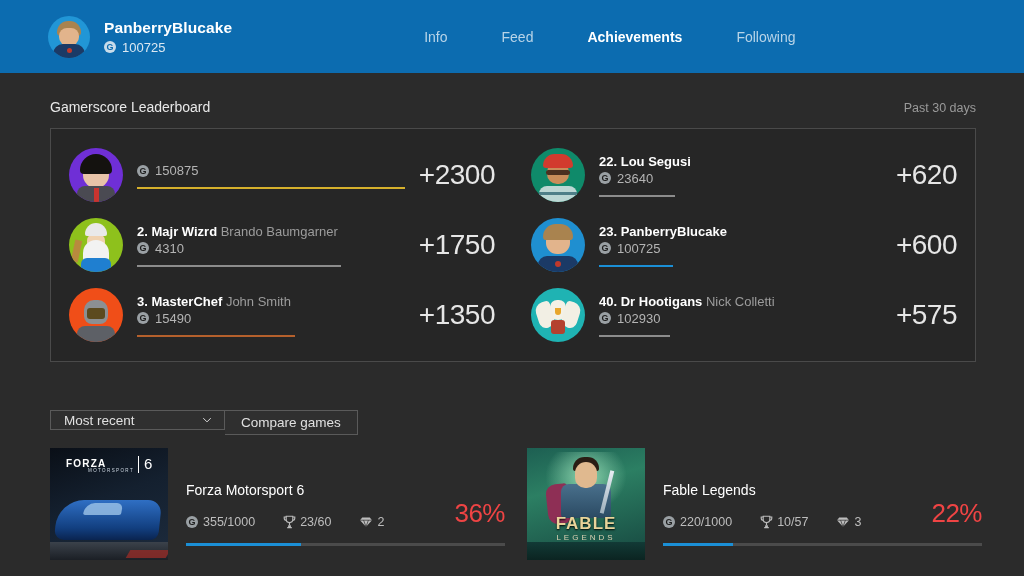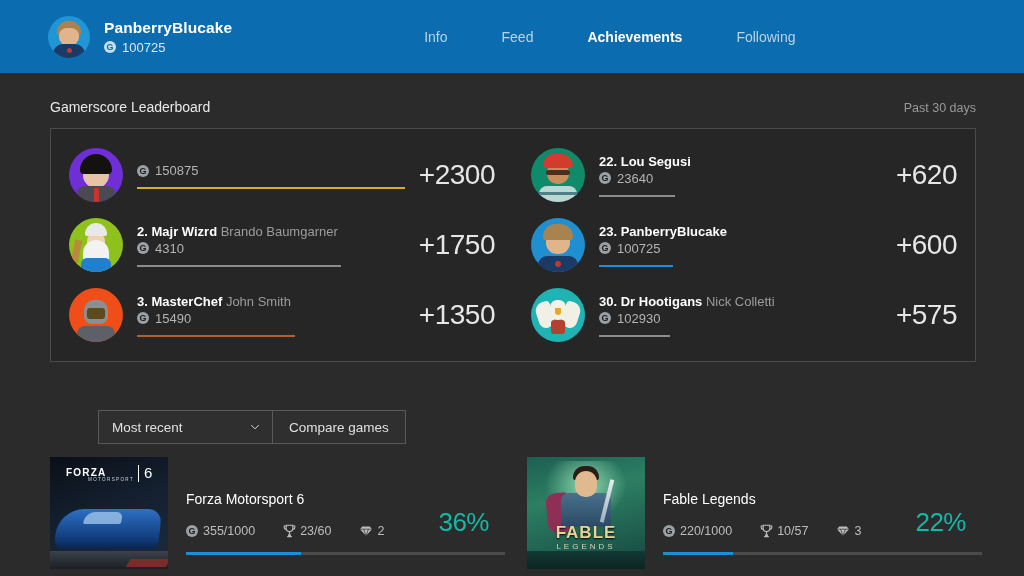--- a/index.html
+++ b/index.html
@@ -80,47 +80,47 @@
   .lb-track { height: 2px; background: transparent; margin-top: 9px; width: 100%; }
   .lb-fill { height: 2px; }
   .lb-delta {
     font-size: 28px; color: #e6e6e6; font-weight: 300;
     margin-left: 14px; white-space: nowrap; letter-spacing: -.5px;
   }
 
   
   .controls { display: flex; margin: 48px 0 0 50px; }
   .dropdown {
-    width: 175px; height: 34px; border: 1px solid #5a5a5a;
+    width: 175px; height: 20px; border: 1px solid #5a5a5a;
     background: #2f2f2f; color: #e0e0e0; font-size: 13.5px;
     display: flex; align-items: center; justify-content: space-between;
-    padding: 0 11px 0 13px; cursor: pointer; margin-left: 48px;
+    padding: 0 11px 0 13px; cursor: pointer;
   }
   .chev { width: 12px; height: 12px; }
   .compare {
-    height: 34px; border: 1px solid #5a5a5a; border-left: none;
+    height: 25px; border: 1px solid #5a5a5a; border-left: none;
     background: #2f2f2f; color: #e0e0e0; font-size: 13.5px;
     display: flex; align-items: center; padding: 0 16px; cursor: pointer;
   }
 
   
   .games { display: grid; grid-template-columns: 1fr 1fr; margin: 13px 20px 0 50px; }
   .gcard { display: flex; height: 112px; }
   .gart {
     width: 118px; height: 112px; flex: none; position: relative;
     overflow: hidden; background: #11161d;
   }
   .gbody { flex: 1; padding: 34px 0 0 18px; min-width: 0; }
   .gtitle { color: #ffffff; font-size: 14px; }
   .gstats { display: flex; align-items: center; margin-top: 5px; }
   .gstat { display: flex; align-items: center; color: #bdbdbd; font-size: 12.5px; margin-right: 28px; }
   .gstat svg { margin-right: 4px; }
   .gpct {
-    margin-left: auto; color: #14b8a6; font-size: 26px;
-    font-weight: 300; padding-right: 38px; letter-spacing: -.5px;
+    margin-left: auto; color: #ef4444; font-size: 26px;
+    font-weight: 300; padding-right: 22px; letter-spacing: -.5px;
   }
   .gstats-wrap { display: flex; align-items: flex-end; }
   .gtrack { height: 3px; background: #4b4b4b; margin-top: 14px; margin-right: 22px; }
   .gfill { height: 3px; background: #1b8fd6; }
 
   
   .forza-bg { position: absolute; inset: 0;
     background: linear-gradient(160deg,#0a0f17 0%,#14202f 45%,#1d2b3d 100%); }
   .forza-car { position: absolute; left: 6px; top: 52px; width: 104px; height: 40px;
     background: linear-gradient(180deg,#2f6fc4 0%,#123f80 70%,#0a2450 100%);
@@ -294,21 +294,21 @@
       </div>
       <div class="lb-row">
         <div class="lb-av" style="background: rgb(31, 179, 179);">
           <div style="position: absolute; left: 19px; top: 12px; width: 16px; height: 20px; background: rgb(244, 241, 230); border-radius: 8px 8px 9px 9px;"></div>
           <div style="position: absolute; left: 6px; top: 14px; width: 16px; height: 26px; background: rgb(242, 239, 228); border-radius: 10px 4px 10px 8px; transform: rotate(-18deg);"></div>
           <div style="position: absolute; left: 32px; top: 14px; width: 16px; height: 26px; background: rgb(242, 239, 228); border-radius: 4px 10px 8px; transform: rotate(18deg);"></div>
           <div style="position: absolute; left: 24px; top: 20px; width: 6px; height: 7px; background: rgb(232, 166, 43); border-radius: 0px 0px 3px 3px;"></div>
           <div style="position: absolute; left: 20px; top: 32px; width: 14px; height: 14px; background: rgb(180, 65, 47); border-radius: 3px;"></div>
         </div>
         <div class="lb-body">
-          <div class="lb-name"><b>30.</b> <b>Dr Hootigans</b> <span class="real">Nick Colletti</span></div>
+          <div class="lb-name"><b>40.</b> <b>Dr Hootigans</b> <span class="real">Nick Colletti</span></div>
           <div class="lb-score">
             <div class="g-badge">G</div>
             <div class="gs-value">102930</div>
           </div>
           <div class="lb-track">
             <div class="lb-fill" style="width: 25%; background: rgb(140, 140, 140);"></div>
           </div>
         </div>
         <div class="lb-delta">+575</div>
       </div>

